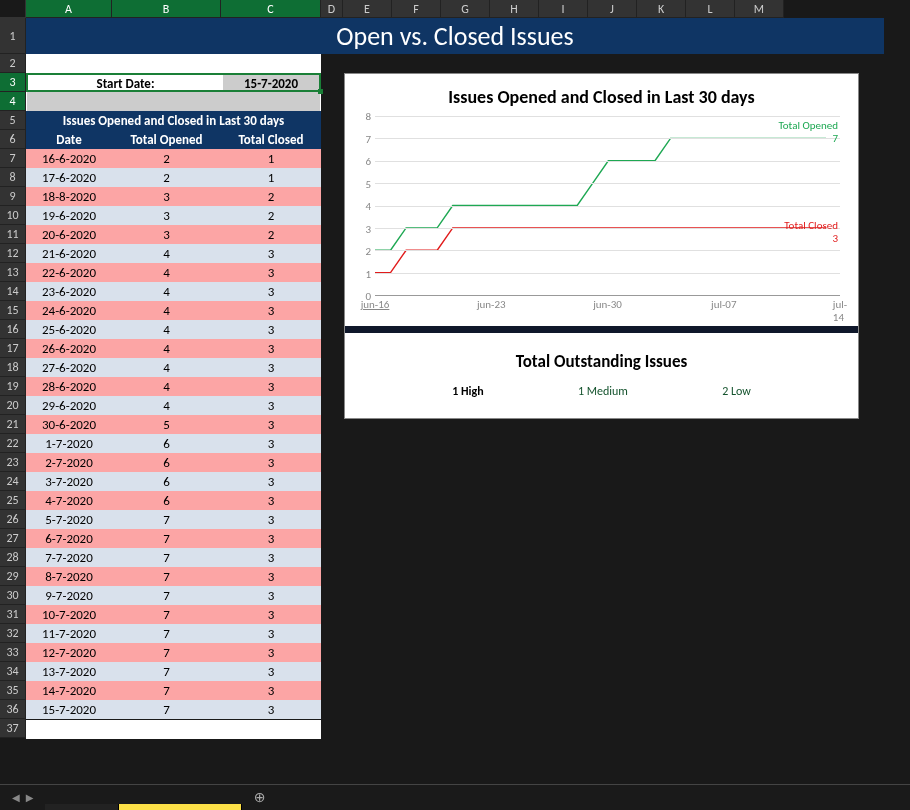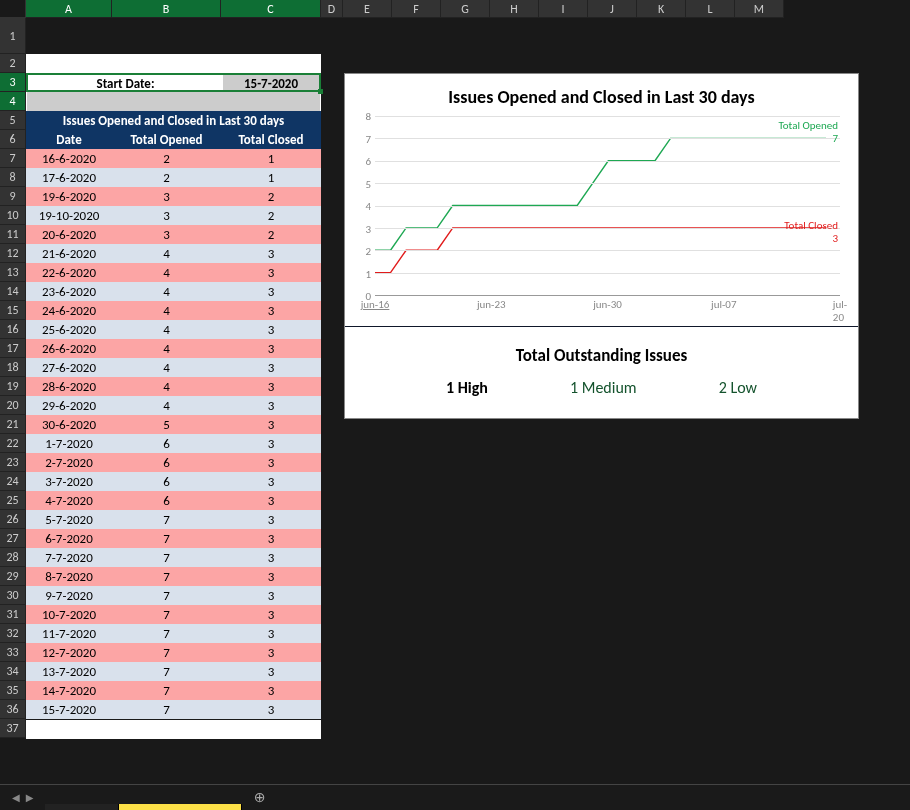--- a/index.html
+++ b/index.html
@@ -183,27 +183,27 @@
   }
   .gridline { position: absolute; left: 0; right: 0; border-top: 1px solid #e0e0e0; }
   .xaxis { position: absolute; left:0; right:0; bottom:0; height:20px; }
   .xtick { position: absolute; font-size: 11px; color: #888; transform: translateX(-50%); top: 2px; }
   .series-label { position: absolute; font-size: 11px; text-align: right; }
   .outstanding-title {
     text-align: center;
     font-weight: bold;
     font-size: 17px;
     padding: 18px 0 8px 0;
-    border-top: 1px solid #0f172a;
+    border-top: 7px solid #0f172a;
     margin-top: 10px;
   }
   .outstanding-row {
     display: flex;
     justify-content: space-around;
-    font-size: 16px;
+    font-size: 12px;
     padding: 4px 60px 14px 60px;
   }
   .out-item.bold { font-weight: bold; color: #000; }
   .out-item { color: #14532d; }
   
   .tab-bar {
     position: absolute;
     left: 0; right: 0;
     bottom: 0;
     height: 26px;
@@ -282,20 +282,21 @@
       <div class="row-h">31</div>
       <div class="row-h">32</div>
       <div class="row-h">33</div>
       <div class="row-h">34</div>
       <div class="row-h">35</div>
       <div class="row-h">36</div>
       <div class="row-h">37</div>
     </div>
   <div class="cells">
 
+    <div class="title-bar">Open vs. Closed Issues</div>
     <div class="row2-spacer"></div>
 
     <div class="start-row">
       <div class="start-lbl">Start Date:</div>
       <div class="start-val">15-7-2020</div>
     </div>
     <div class="fill-handle"></div>
     <div class="row4"></div>
 
     <div class="table-hdr">
@@ -312,26 +313,26 @@
           <div class="td" style="width: 86px;">16-6-2020</div>
           <div class="td" style="width: 109px;">2</div>
           <div class="td" style="width: 100px;">1</div>
         </div>
         <div class="trow even">
           <div class="td" style="width: 86px;">17-6-2020</div>
           <div class="td" style="width: 109px;">2</div>
           <div class="td" style="width: 100px;">1</div>
         </div>
         <div class="trow odd">
-          <div class="td" style="width: 86px;">19-6-2020</div>
+          <div class="td" style="width: 86px;">18-8-2020</div>
           <div class="td" style="width: 109px;">3</div>
           <div class="td" style="width: 100px;">2</div>
         </div>
         <div class="trow even">
-          <div class="td" style="width: 86px;">19-10-2020</div>
+          <div class="td" style="width: 86px;">19-6-2020</div>
           <div class="td" style="width: 109px;">3</div>
           <div class="td" style="width: 100px;">2</div>
         </div>
         <div class="trow odd">
           <div class="td" style="width: 86px;">20-6-2020</div>
           <div class="td" style="width: 109px;">3</div>
           <div class="td" style="width: 100px;">2</div>
         </div>
         <div class="trow even">
           <div class="td" style="width: 86px;">21-6-2020</div>
@@ -479,21 +480,21 @@
           <svg id="chartsvg" width="100%" height="100%" preserveAspectRatio="none" viewBox="0 0 100 100">
               <path d="M0.00 75.00 L3.34 75.00 L6.69 62.50 L10.03 62.50 L13.38 62.50 L16.72 50.00 L20.07 50.00 L23.41 50.00 L26.76 50.00 L30.10 50.00 L33.45 50.00 L36.79 50.00 L40.14 50.00 L43.48 50.00 L46.83 37.50 L50.17 25.00 L53.52 25.00 L56.86 25.00 L60.21 25.00 L63.55 12.50 L66.90 12.50 L70.24 12.50 L73.59 12.50 L76.93 12.50 L80.28 12.50 L83.62 12.50 L86.97 12.50 L90.31 12.50 L93.66 12.50 L97.00 12.50 " fill="none" stroke="#1ea853" stroke-width="1.4" vector-effect="non-scaling-stroke"></path>
               <path d="M0.00 87.50 L3.34 87.50 L6.69 75.00 L10.03 75.00 L13.38 75.00 L16.72 62.50 L20.07 62.50 L23.41 62.50 L26.76 62.50 L30.10 62.50 L33.45 62.50 L36.79 62.50 L40.14 62.50 L43.48 62.50 L46.83 62.50 L50.17 62.50 L53.52 62.50 L56.86 62.50 L60.21 62.50 L63.55 62.50 L66.90 62.50 L70.24 62.50 L73.59 62.50 L76.93 62.50 L80.28 62.50 L83.62 62.50 L86.97 62.50 L90.31 62.50 L93.66 62.50 L97.00 62.50 " fill="none" stroke="#e11b1b" stroke-width="1.4" vector-effect="non-scaling-stroke"></path>
             </svg>
         </div>
         <div class="xaxis" id="xaxis">
             <div class="xtick" style="left: 0%; text-decoration: underline;">jun-16</div>
             <div class="xtick" style="left: 25%;">jun-23</div>
             <div class="xtick" style="left: 50%;">jun-30</div>
             <div class="xtick" style="left: 75%;">jul-07</div>
-            <div class="xtick" style="left: 100%;">jul-20</div>
+            <div class="xtick" style="left: 100%;">jul-14</div>
           </div>
         <div id="serieslabels">
             <div class="series-label" style="right: 2px; top: calc(12.5% - 22px); color: rgb(30, 168, 83);">
               <div>Total Opened</div>
               <div style="text-align:right">7</div>
             </div>
             <div class="series-label" style="right: 2px; top: calc(62.5% - 22px); color: rgb(225, 27, 27);">
               <div>Total Closed</div>
               <div style="text-align:right">3</div>
             </div>

